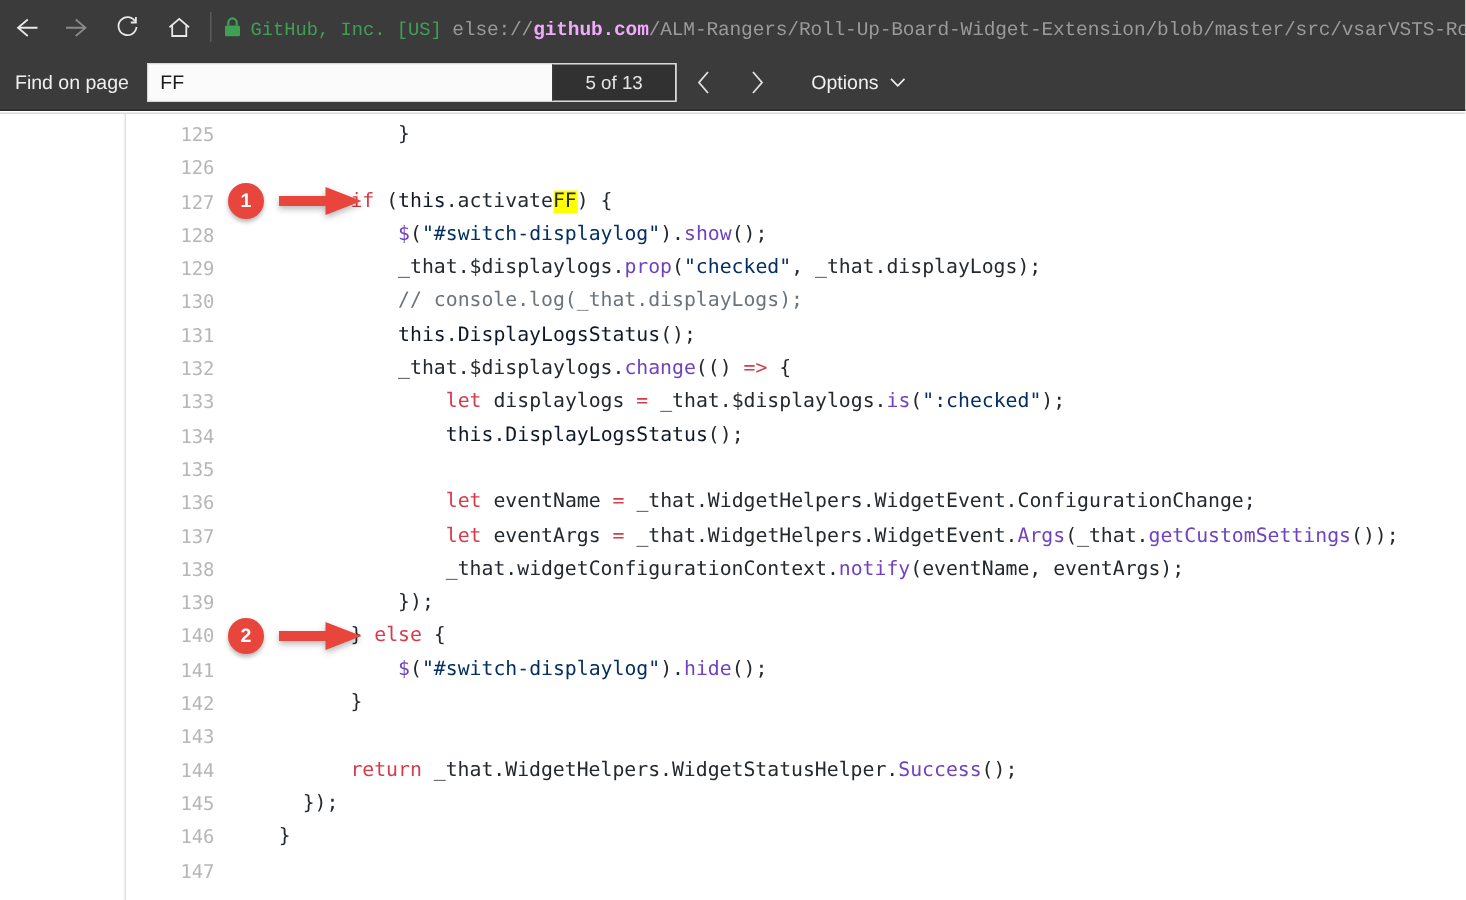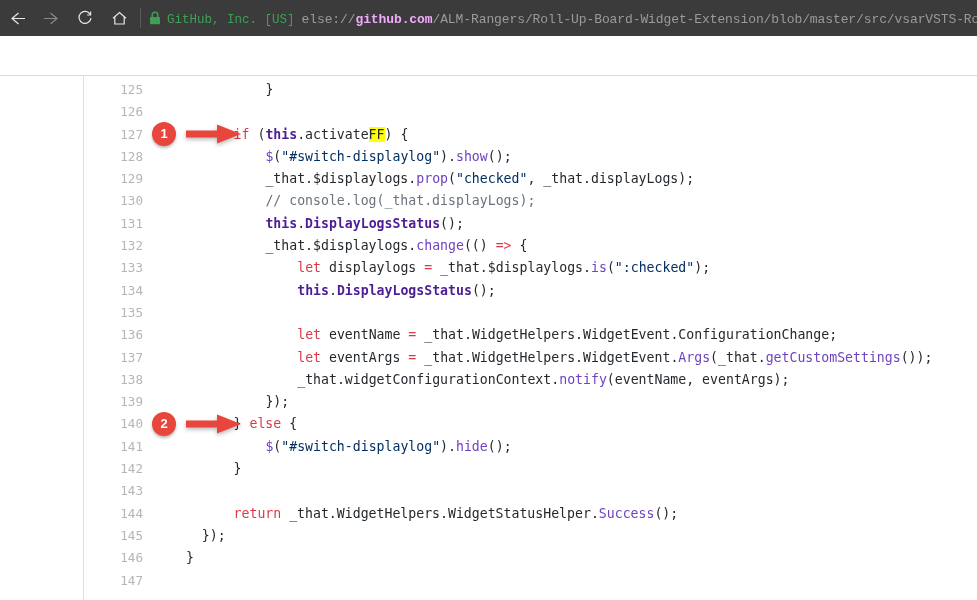--- a/index.html
+++ b/index.html
@@ -86,21 +86,21 @@
   }
   .row { position: relative; height: 22.3px; }
   .ln {
     position: absolute; left: 95px; width: 48px; text-align: right;
     color: #b6b6b6; font-size: 12.6px; font-family: "DejaVu Sans Mono", "Liberation Mono", monospace;
   }
   .src { position: absolute; left: 170px; color: #24292e; }
 
   
   .kw   { color: #d73a49; }          
-  .this { color: #4c1d95; font-weight: bold; }          
+  .this { color: #0f172a; }          
   .fn   { color: #6f42c1; }          
   .str  { color: #032f62; }          
   .cmt  { color: #6a737d; }          
   .op   { color: #d73a49; }          
   .pl   { color: #24292e; }          
   .hl   { background: #ffff00; color: #24292e; }
 
   
   .annot { position: absolute; display: flex; align-items: center; pointer-events: none; }
   .badge {
@@ -147,20 +147,45 @@
         <svg width="12" height="14" viewBox="0 0 12 14">
             <rect x="1" y="6" width="10" height="7.2" rx="1" fill="#3ea055"></rect>
             <path d="M3.2 6 V4.1 A2.8 2.8 0 0 1 8.8 4.1 V6" fill="none" stroke="#3ea055" stroke-width="1.5"></path>
           </svg>
       </span>
       <span class="site-ident">GitHub, Inc. [US]</span>
       <span class="url-text"><span class="scheme">else://</span><span class="host">github.com</span><span>/ALM-Rangers/Roll-Up-Board-Widget-Extension/blob/master/src/vsarVSTS-Roll-up-board/scripts/configuration.ts</span></span>
     </div>
   </div>
 
+  <div class="findbar">
+    <span class="find-label">Find on page</span>
+    <div class="find-box">
+      <input class="find-input" type="text" value="FF" style="">
+      <div class="find-count">5 of 13</div>
+    </div>
+    <div class="find-nav">
+      <svg width="14" height="18" viewBox="0 0 14 18">
+          <path d="M10 2 L4 9 L10 16" fill="none" stroke="currentColor" stroke-width="1.2"></path>
+        </svg>
+    </div>
+    <div class="find-nav">
+      <svg width="14" height="18" viewBox="0 0 14 18">
+          <path d="M4 2 L10 9 L4 16" fill="none" stroke="currentColor" stroke-width="1.2"></path>
+        </svg>
+    </div>
+    <div class="find-options">
+      <span>Options</span>
+      <span>
+        <svg width="11" height="8" viewBox="0 0 11 8">
+            <path d="M1 1.6 L5.5 6.2 L10 1.6" fill="none" stroke="currentColor" stroke-width="1.1"></path>
+          </svg>
+      </span>
+    </div>
+  </div>
 
   <div class="page">
     <div class="page-rule"></div>
     <div class="left-rail"></div>
 
     <div class="code" id="code-block"><div class="row"><span class="ln">125</span><span class="src" style="left: 265.4px;"><span class="pl">}</span></span></div><div class="row"><span class="ln">126</span><span class="src" style="left: 170px;"></span></div><div class="row"><span class="ln">127</span><span class="src" style="left: 233.6px;"><span class="kw">if</span><span class="pl"> (</span><span class="this">this</span><span class="pl">.activate</span><span class="hl">FF</span><span class="pl">) {</span></span></div><div class="row"><span class="ln">128</span><span class="src" style="left: 265.4px;"><span class="fn">$</span><span class="pl">(</span><span class="str">"#switch-displaylog"</span><span class="pl">).</span><span class="fn">show</span><span class="pl">();</span></span></div><div class="row"><span class="ln">129</span><span class="src" style="left: 265.4px;"><span class="pl">_that.$displaylogs.</span><span class="fn">prop</span><span class="pl">(</span><span class="str">"checked"</span><span class="pl">, _that.displayLogs);</span></span></div><div class="row"><span class="ln">130</span><span class="src" style="left: 265.4px;"><span class="cmt">// console.log(_that.displayLogs);</span></span></div><div class="row"><span class="ln">131</span><span class="src" style="left: 265.4px;"><span class="this">this</span><span class="pl">.</span><span class="this">DisplayLogsStatus</span><span class="pl">();</span></span></div><div class="row"><span class="ln">132</span><span class="src" style="left: 265.4px;"><span class="pl">_that.$displaylogs.</span><span class="fn">change</span><span class="pl">(() </span><span class="op">=&gt;</span><span class="pl"> {</span></span></div><div class="row"><span class="ln">133</span><span class="src" style="left: 297.2px;"><span class="kw">let</span><span class="pl"> displaylogs </span><span class="op">=</span><span class="pl"> _that.$displaylogs.</span><span class="fn">is</span><span class="pl">(</span><span class="str">":checked"</span><span class="pl">);</span></span></div><div class="row"><span class="ln">134</span><span class="src" style="left: 297.2px;"><span class="this">this</span><span class="pl">.</span><span class="this">DisplayLogsStatus</span><span class="pl">();</span></span></div><div class="row"><span class="ln">135</span><span class="src" style="left: 170px;"></span></div><div class="row"><span class="ln">136</span><span class="src" style="left: 297.2px;"><span class="kw">let</span><span class="pl"> eventName </span><span class="op">=</span><span class="pl"> _that.WidgetHelpers.WidgetEvent.ConfigurationChange;</span></span></div><div class="row"><span class="ln">137</span><span class="src" style="left: 297.2px;"><span class="kw">let</span><span class="pl"> eventArgs </span><span class="op">=</span><span class="pl"> _that.WidgetHelpers.WidgetEvent.</span><span class="fn">Args</span><span class="pl">(_that.</span><span class="fn">getCustomSettings</span><span class="pl">());</span></span></div><div class="row"><span class="ln">138</span><span class="src" style="left: 297.2px;"><span class="pl">_that.widgetConfigurationContext.</span><span class="fn">notify</span><span class="pl">(eventName, eventArgs);</span></span></div><div class="row"><span class="ln">139</span><span class="src" style="left: 265.4px;"><span class="pl">});</span></span></div><div class="row"><span class="ln">140</span><span class="src" style="left: 233.6px;"><span class="pl">} </span><span class="kw">else</span><span class="pl"> {</span></span></div><div class="row"><span class="ln">141</span><span class="src" style="left: 265.4px;"><span class="fn">$</span><span class="pl">(</span><span class="str">"#switch-displaylog"</span><span class="pl">).</span><span class="fn">hide</span><span class="pl">();</span></span></div><div class="row"><span class="ln">142</span><span class="src" style="left: 233.6px;"><span class="pl">}</span></span></div><div class="row"><span class="ln">143</span><span class="src" style="left: 170px;"></span></div><div class="row"><span class="ln">144</span><span class="src" style="left: 233.6px;"><span class="kw">return</span><span class="pl"> _that.WidgetHelpers.WidgetStatusHelper.</span><span class="fn">Success</span><span class="pl">();</span></span></div><div class="row"><span class="ln">145</span><span class="src" style="left: 201.8px;"><span class="pl">});</span></span></div><div class="row"><span class="ln">146</span><span class="src" style="left: 185.9px;"><span class="pl">}</span></span></div><div class="row"><span class="ln">147</span><span class="src" style="left: 170px;"></span></div></div>
 
     <div id="annot-layer">
         <div class="annot" style="left: 152px; top: 47.6px; height: 22.3px;">
           <div class="badge" style="background: rgb(232, 69, 60);">1</div>

